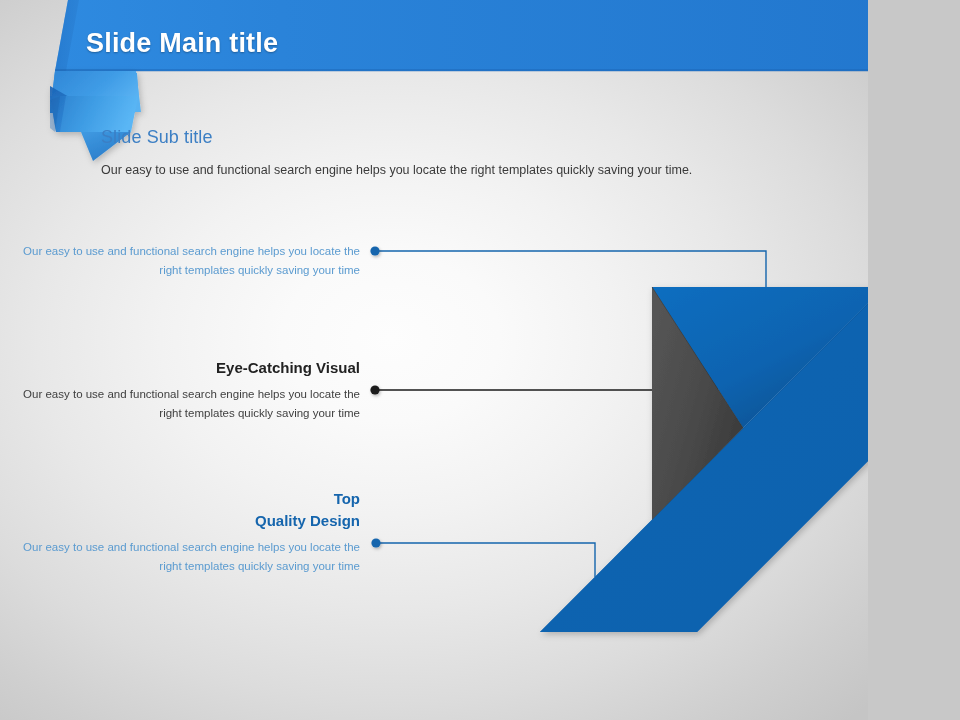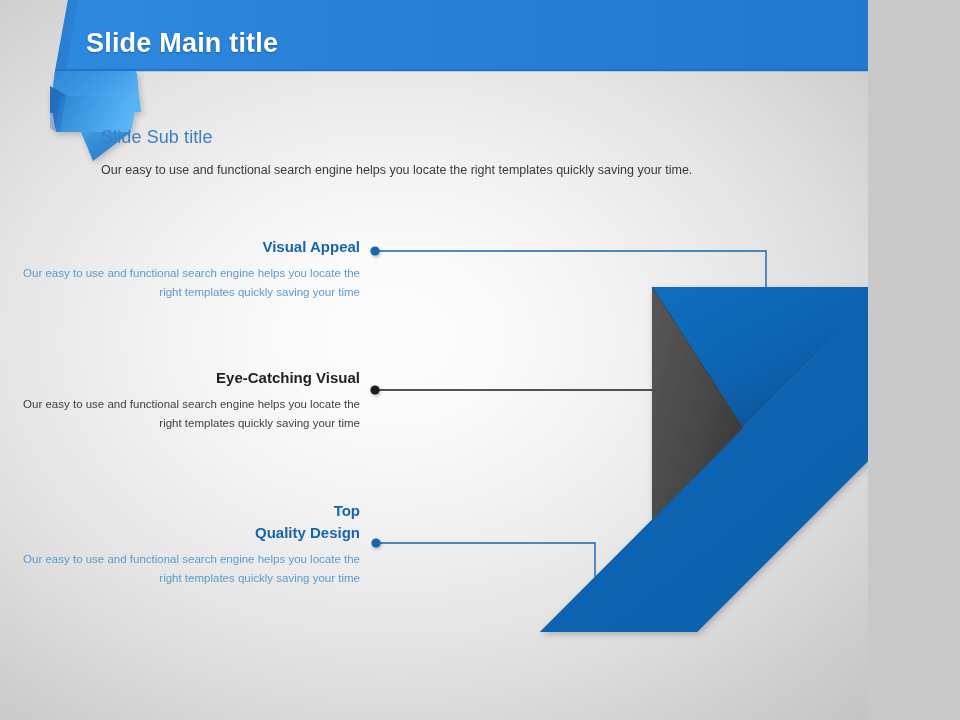--- a/index.html
+++ b/index.html
@@ -91,25 +91,25 @@
   .feature-body {
     margin-top: 6px;
     font-size: 11.5px;
     line-height: 19px;
   }
 
   #feature-0 { top: 236px; }
   #feature-0 .feature-title { color: #1565ad; }
   #feature-0 .feature-body  { color: #5b9bd0; }
 
-  #feature-1 { top: 367px; }
+  #feature-1 { top: 357px; }
   #feature-1 .feature-title { color: #222222; }
   #feature-1 .feature-body  { color: #3f3f3f; }
 
-  #feature-2 { top: 500px; }
+  #feature-2 { top: 488px; }
   #feature-2 .feature-title { color: #1565ad; }
   #feature-2 .feature-body  { color: #5b9bd0; }
 </style>
 </head>
 <body>
 
 <div id="slide">
 
   <svg id="art" width="960" height="720" viewBox="0 0 960 720" xmlns="http://www.w3.org/2000/svg">
     <defs>
@@ -227,21 +227,20 @@
       <circle cx="376" cy="543" r="4.6" fill="#1565ad" filter="url(#tinyShadow)"></circle>
     </g>
   </svg>
 
   <div class="header-title">Slide Main title</div>
 
   <div class="sub-title">Slide Sub title</div>
   <div class="intro-body">Our easy to use and functional search engine helps you locate the right templates quickly saving your time.</div>
 
   <div class="feature" id="feature-0">
-    <div class="feature-title">Visual Appeal</div>
     <div class="feature-body">Our easy to use and functional search engine helps you locate the right templates quickly saving your time</div>
   </div>
 
   <div class="feature" id="feature-1">
     <div class="feature-title">Eye-Catching Visual</div>
     <div class="feature-body">Our easy to use and functional search engine helps you locate the right templates quickly saving your time</div>
   </div>
 
   <div class="feature" id="feature-2">
     <div class="feature-title">Top

